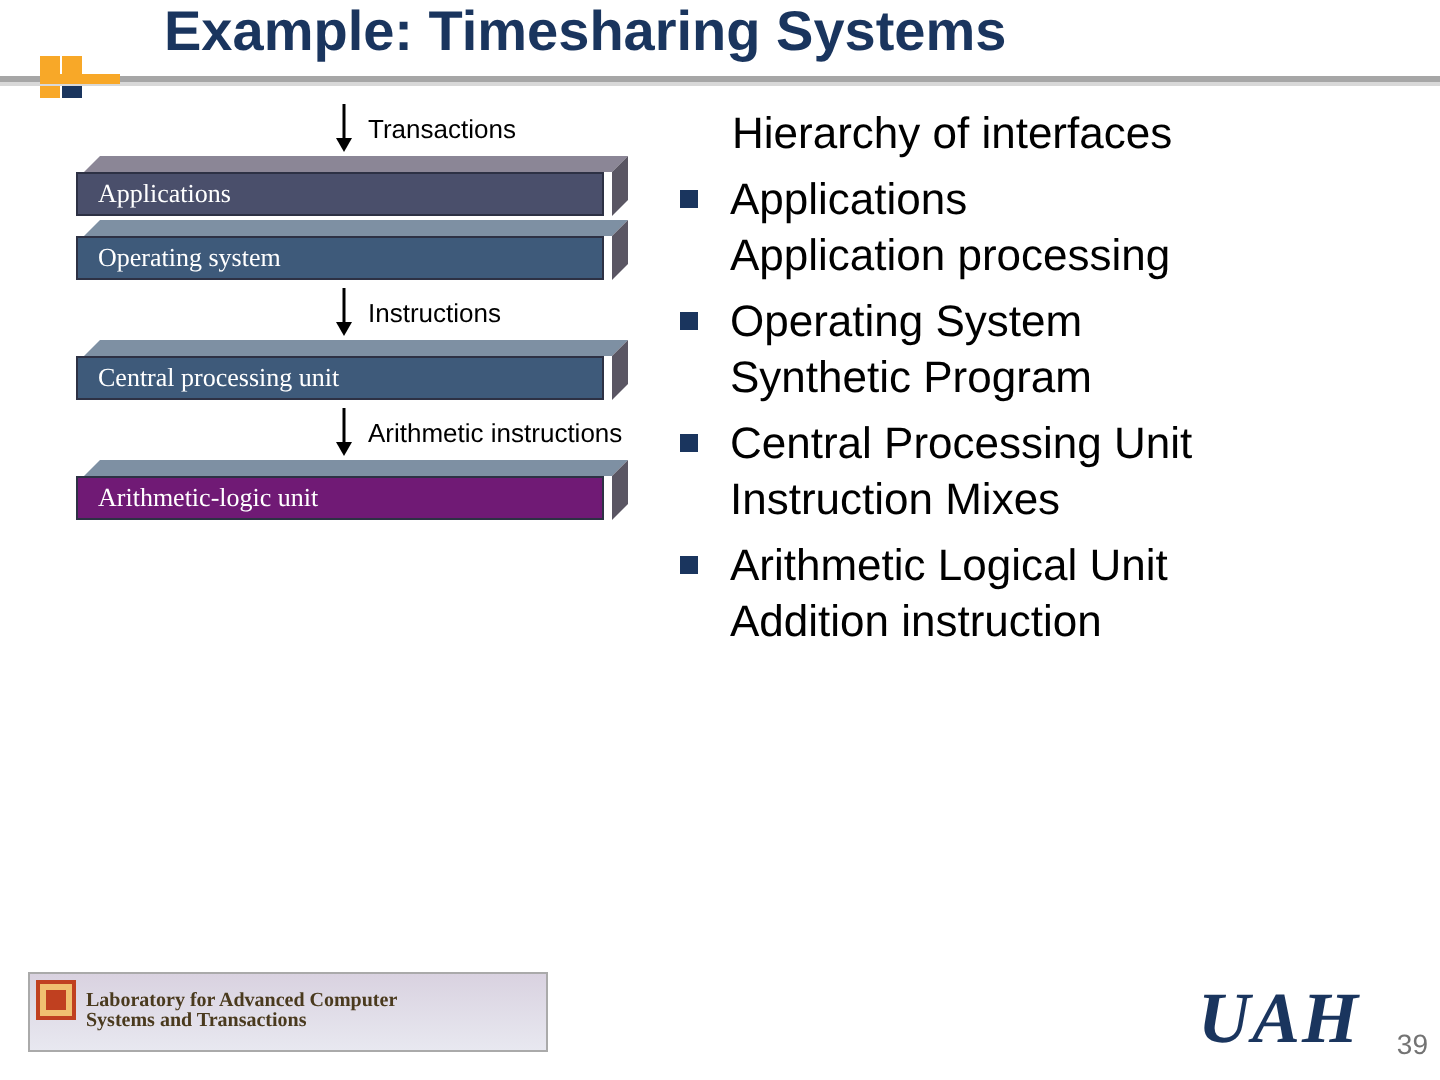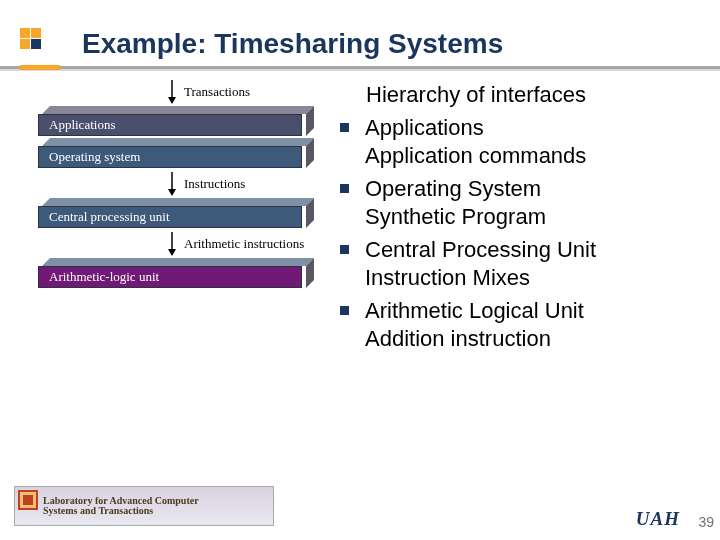--- a/index.html
+++ b/index.html
@@ -6,21 +6,20 @@
   body {
     width: 720px;
     height: 540px;
     background: #ffffff;
     font-family: Arial, Helvetica, sans-serif;
     position: relative;
     overflow: hidden;
   }
   .header-area {
     position: relative;
-    padding-top: 28px;
   }
   .corner-logo {
     position: absolute;
     top: 28px;
     left: 20px;
     width: 22px;
     height: 22px;
   }
   .corner-logo .sq {
     position: absolute;
@@ -71,21 +70,21 @@
   }
   .layer-block { margin-bottom: 2px; }
   .arrow-label {
     display: flex;
     align-items: center;
     margin-left: 138px;
     height: 28px;
   }
   .arrow-down svg { display:block; }
   .arrow-text {
-    font-family: Liberation Serif, serif;
+    font-family: Liberation Sans, sans-serif;
     font-size: 13px;
     color: #000;
     margin-left: 6px;
   }
   .bar3d {
     position: relative;
     height: 30px;
     width: 272px;
     margin-left: 10px;
   }
@@ -195,21 +194,21 @@
     position:absolute;
     left:3px; top:3px;
     width:10px; height:10px;
     background:#c04020;
   }
   .uah-logo {
     position: absolute;
     right: 40px;
     bottom: 0;
     font-family: "Times New Roman",Times,serif;
-    font-size: 19px;
+    font-size: 36px;
     font-weight: bold;
     font-style: italic;
     color: #1a355e;
     letter-spacing: 1px;
   }
   .page-num {
     position: absolute;
     right: 6px;
     bottom: 0;
     font-size: 14px;
@@ -308,21 +307,21 @@
 
   </div>
 
   <div class="bullets">
     <div class="heading-line">Hierarchy of interfaces</div>
 
     <div class="bullet-item">
       <div class="bullet-sq"></div>
       <div class="bullet-text">
         <span>Applications</span><br>
-        <span>Application commands</span>
+        <span>Application processing</span>
       </div>
     </div>
 
     <div class="bullet-item">
       <div class="bullet-sq"></div>
       <div class="bullet-text">
         <span>Operating System</span><br>
         <span>Synthetic Program</span>
       </div>
     </div>

